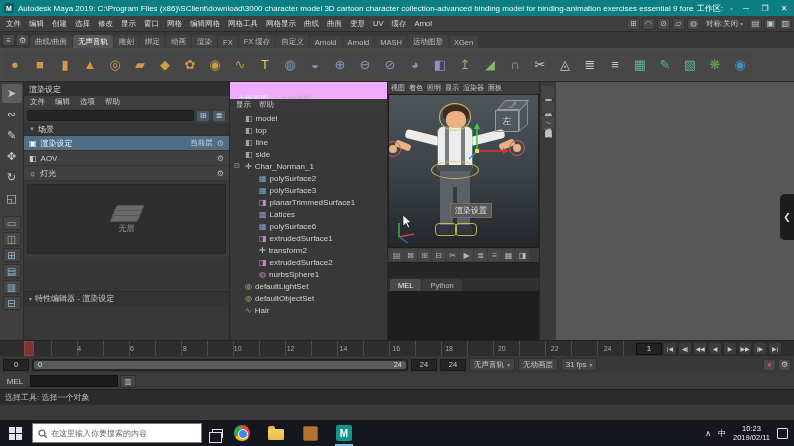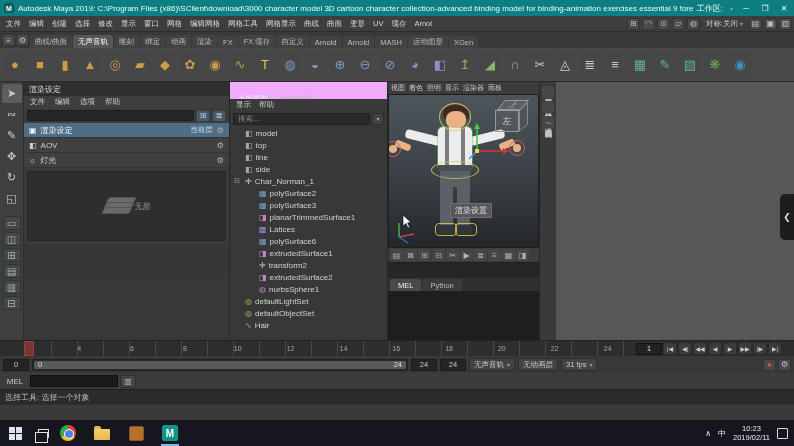--- a/index.html
+++ b/index.html
@@ -48,21 +48,21 @@
 .rs-search{height:15px;display:flex;align-items:center;gap:2px;padding:1px 3px;flex:none}
 .rs-input{flex:1;height:11px;background:#262626;border:1px solid #1e1e1e;border-radius:2px}
 .rs-iconbtn{width:14px;height:12px;display:flex;align-items:center;justify-content:center;background:#4b5a66;border:1px solid #31404a;border-radius:2px;color:#bcd2e2;font-size:8px}
 .rs-scene{height:13px;background:#353535;display:flex;gap:3px;align-items:center;padding:0 5px;color:#ddd;flex:none;border-bottom:1px solid #2e2e2e}
 .rs-rows{flex:none}
 .rs-row{height:15px;display:flex;align-items:center;gap:4px;padding:0 5px;background:#404040;border-bottom:1px solid #343434}
 .rs-row.active{background:#4f6e85;color:#eef5fb}
 .rs-row .sp{flex:1}
 .rs-row .badge{font-size:7.5px;color:#cfe0ee}
 .rs-row .gear{color:#b5b5b5}
-.rs-empty{height:70px;margin:3px;background:#2e2e2e;border:1px solid #272727;display:flex;flex-direction:row;align-items:center;justify-content:center;flex:none}
+.rs-empty{height:70px;margin:3px;background:#2e2e2e;border:1px solid #272727;display:flex;flex-direction:column;align-items:center;justify-content:center;flex:none}
 .stack{position:relative;width:32px;height:18px}
 .stack i{position:absolute;left:0;width:28px;height:7px;background:#6a6a6a;border:1px solid #555;border-radius:2px;transform:skewX(-30deg)}
 .stack i:nth-child(1){top:0;left:4px}.stack i:nth-child(2){top:5px;left:2px}.stack i:nth-child(3){top:10px}
 .rs-empty-label{color:#9a9a9a}
 .rs-gap{height:34px;background:#373737;flex:none}
 .rs-prop-header{height:14px;background:#333;border-top:1px solid #2a2a2a;display:flex;align-items:center;gap:3px;padding:0 5px;color:#ccc;flex:none}
 .rs-prop-body{flex:1;background:#383838}
 
 
 .outliner{position:absolute;left:230px;top:82px;width:158px;height:258px;background:#383838;border-right:1px solid #282828;display:flex;flex-direction:column}
@@ -325,20 +325,24 @@
     <span class="rs-menu-item">文件</span>
         <span class="rs-menu-item">编辑</span>
         <span class="rs-menu-item">选项</span>
         <span class="rs-menu-item">帮助</span>
       </div>
     <div class="rs-search">
       <span class="rs-input"></span>
       <span class="rs-iconbtn">⊞</span>
       <span class="rs-iconbtn">≣</span>
     </div>
+    <div class="rs-scene">
+      <span class="caret">▼</span>
+      <span>场景</span>
+    </div>
     <div class="rs-rows">
 
         <div class="rs-row active">
           <span class="icon">▣</span>
           <span>渲染设定</span>
           <span class="sp"></span>
           <span class="badge">当前层</span>
           <span class="gear">⚙</span>
         </div>
 
@@ -360,38 +364,38 @@
       </div>
     <div class="rs-empty">
       <span class="stack">
           <i></i>
           <i></i>
           <i></i>
         </span>
       <span class="rs-empty-label">无层</span>
     </div>
     <div class="rs-gap"></div>
+    <div class="rs-prop-header">
+      <span class="caret">▾</span>
+      <span>特性编辑器 - 渲染设定</span>
+    </div>
     <div class="rs-prop-body"></div>
   </div>
 
   <div class="outliner">
     <div class="ol-tabs">
 
     <span class="ol-tab active">大纲视图</span>
         <span class="ol-tab">大纲视图</span>
       </div>
     <div class="ol-menus">
 
     <span>显示</span>
         <span>帮助</span>
       </div>
-    <div class="ol-search">
-      <span class="ol-input">搜索...</span>
-      <span class="ol-filter">▾</span>
-    </div>
     <div class="ol-tree">
 
         <div class="ol-item">
           <span class="expander"></span>
           <span class="icon" style="color: rgb(159, 168, 174);">◧</span>
           <span>model</span>
         </div>
 
         <div class="ol-item">
           <span class="expander"></span>
@@ -661,20 +665,27 @@
 
   <div class="taskbar">
     <span class="start-btn">
       <span class="win-logo">
           <i></i>
           <i></i>
           <i></i>
           <i></i>
         </span>
     </span>
+    <span class="tb-search">
+      <svg width="9" height="9">
+          <circle cx="4" cy="4" r="3" fill="none" stroke="#555" stroke-width="1.2"></circle>
+          <line x1="6.2" y1="6.2" x2="9" y2="9" stroke="#555" stroke-width="1.2"></line>
+        </svg>
+      <span>在这里输入你要搜索的内容</span>
+    </span>
     <span class="tv-icon"></span>
     <span class="app-btn">
         <span class="chrome"></span>
       </span>
     <span class="app-btn">
         <span class="folder"></span>
       </span>
     <span class="app-btn">
         <span class="package"></span>
       </span>

